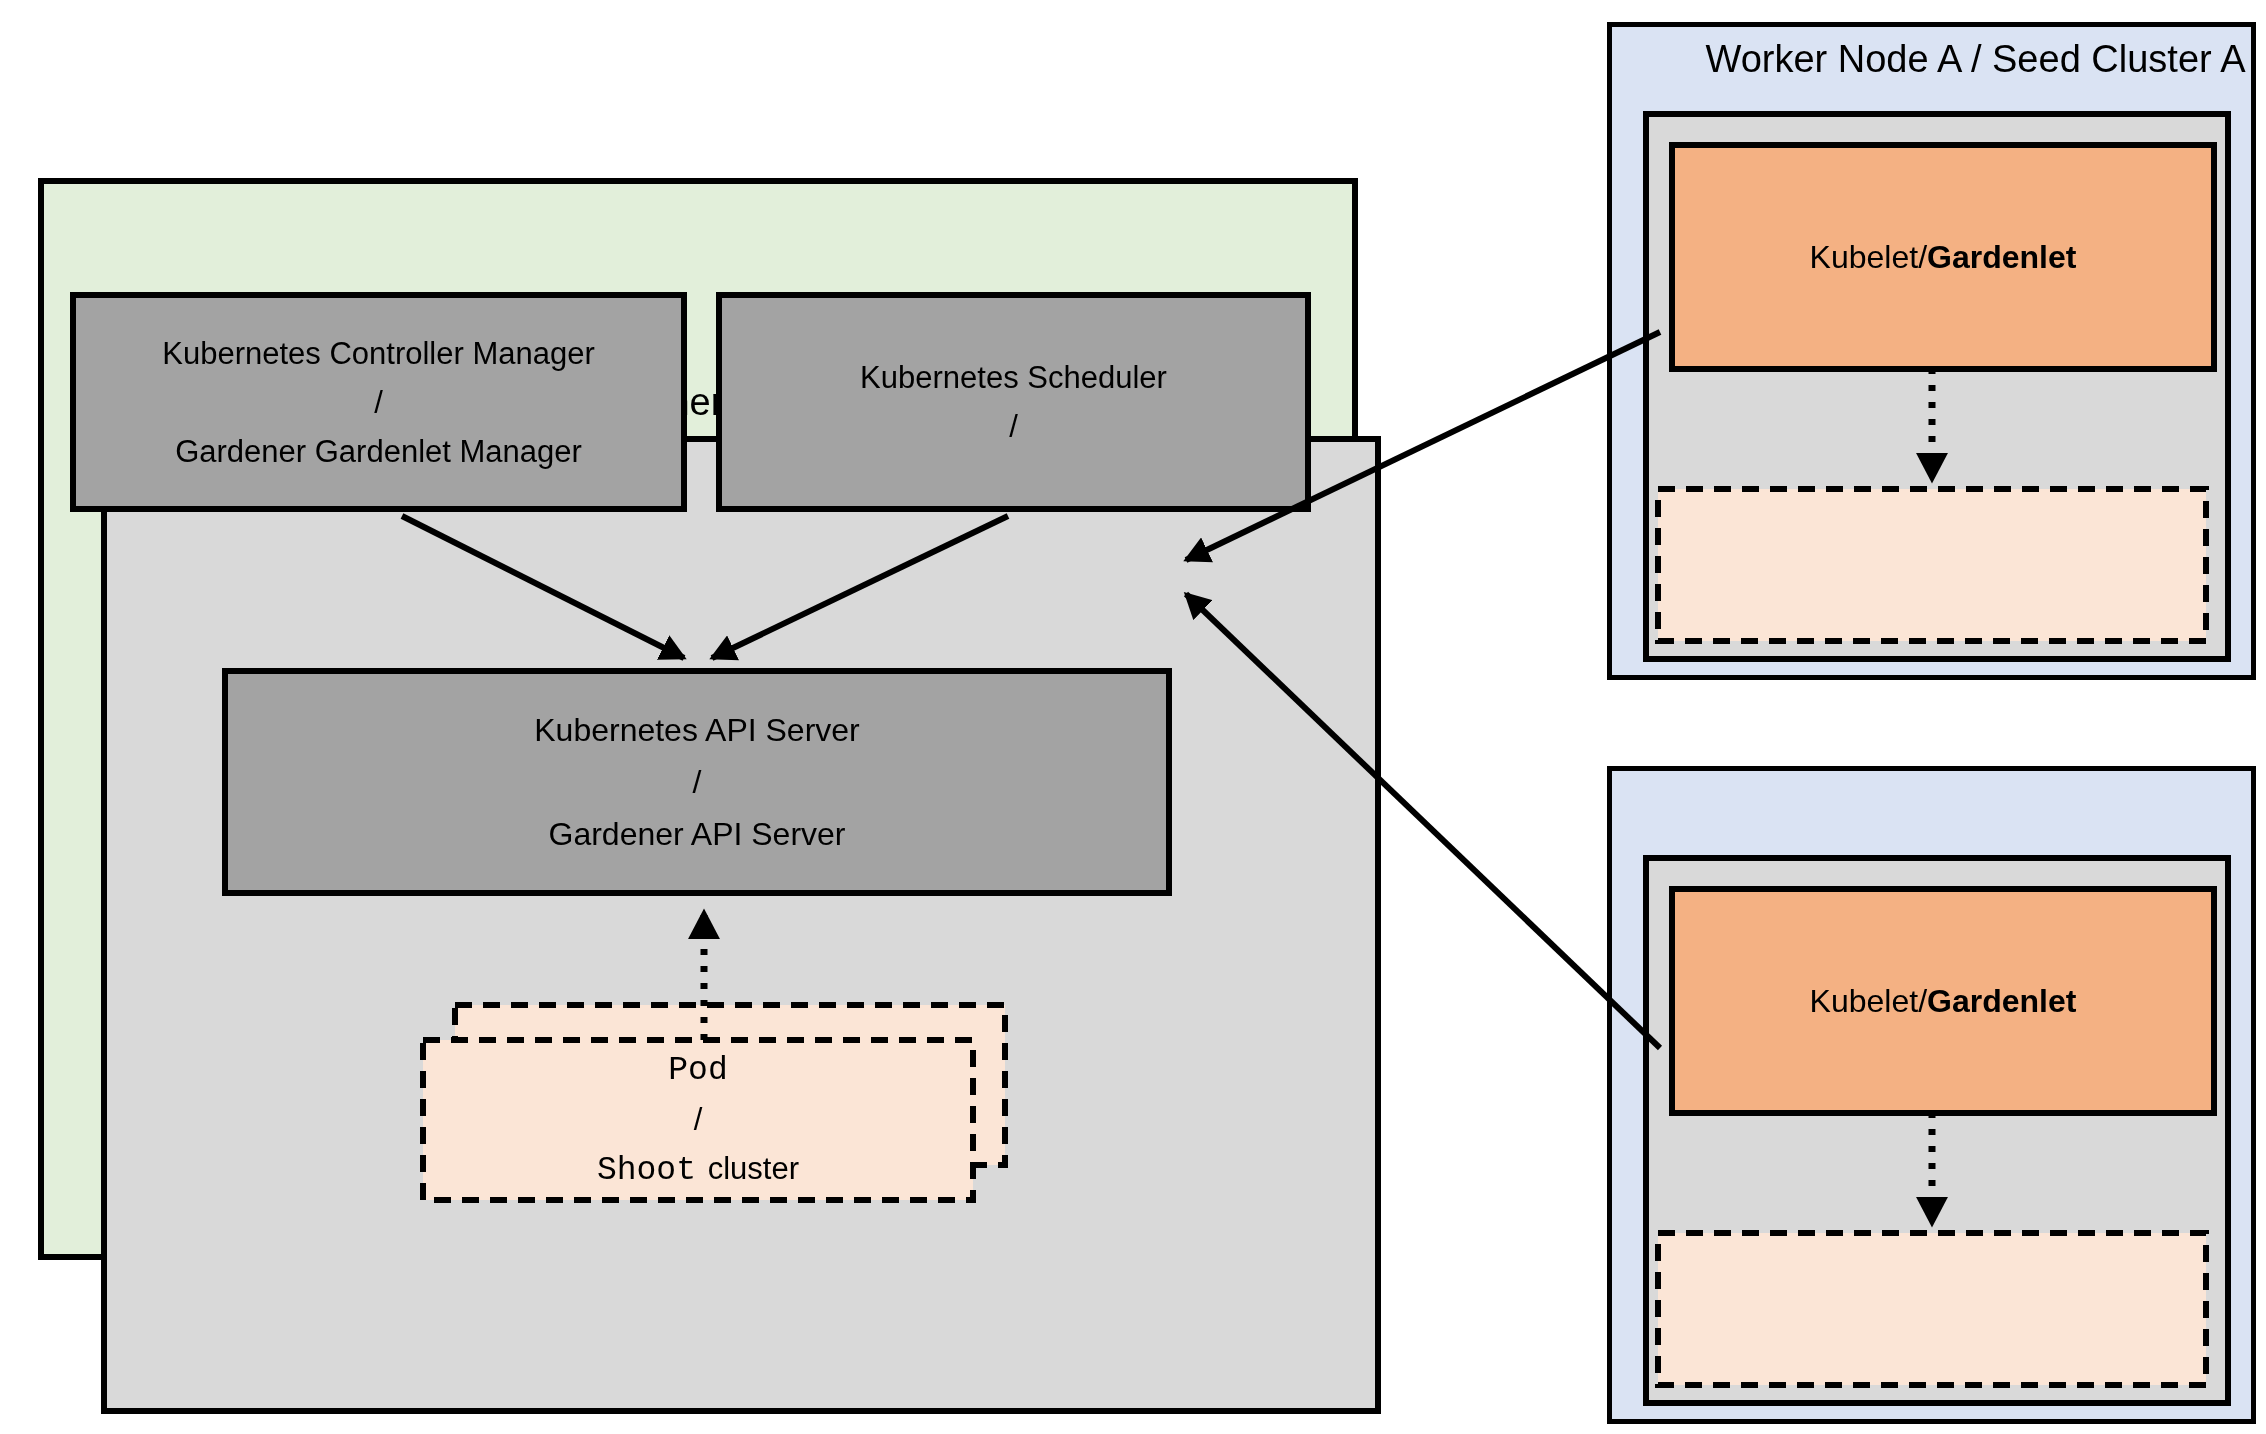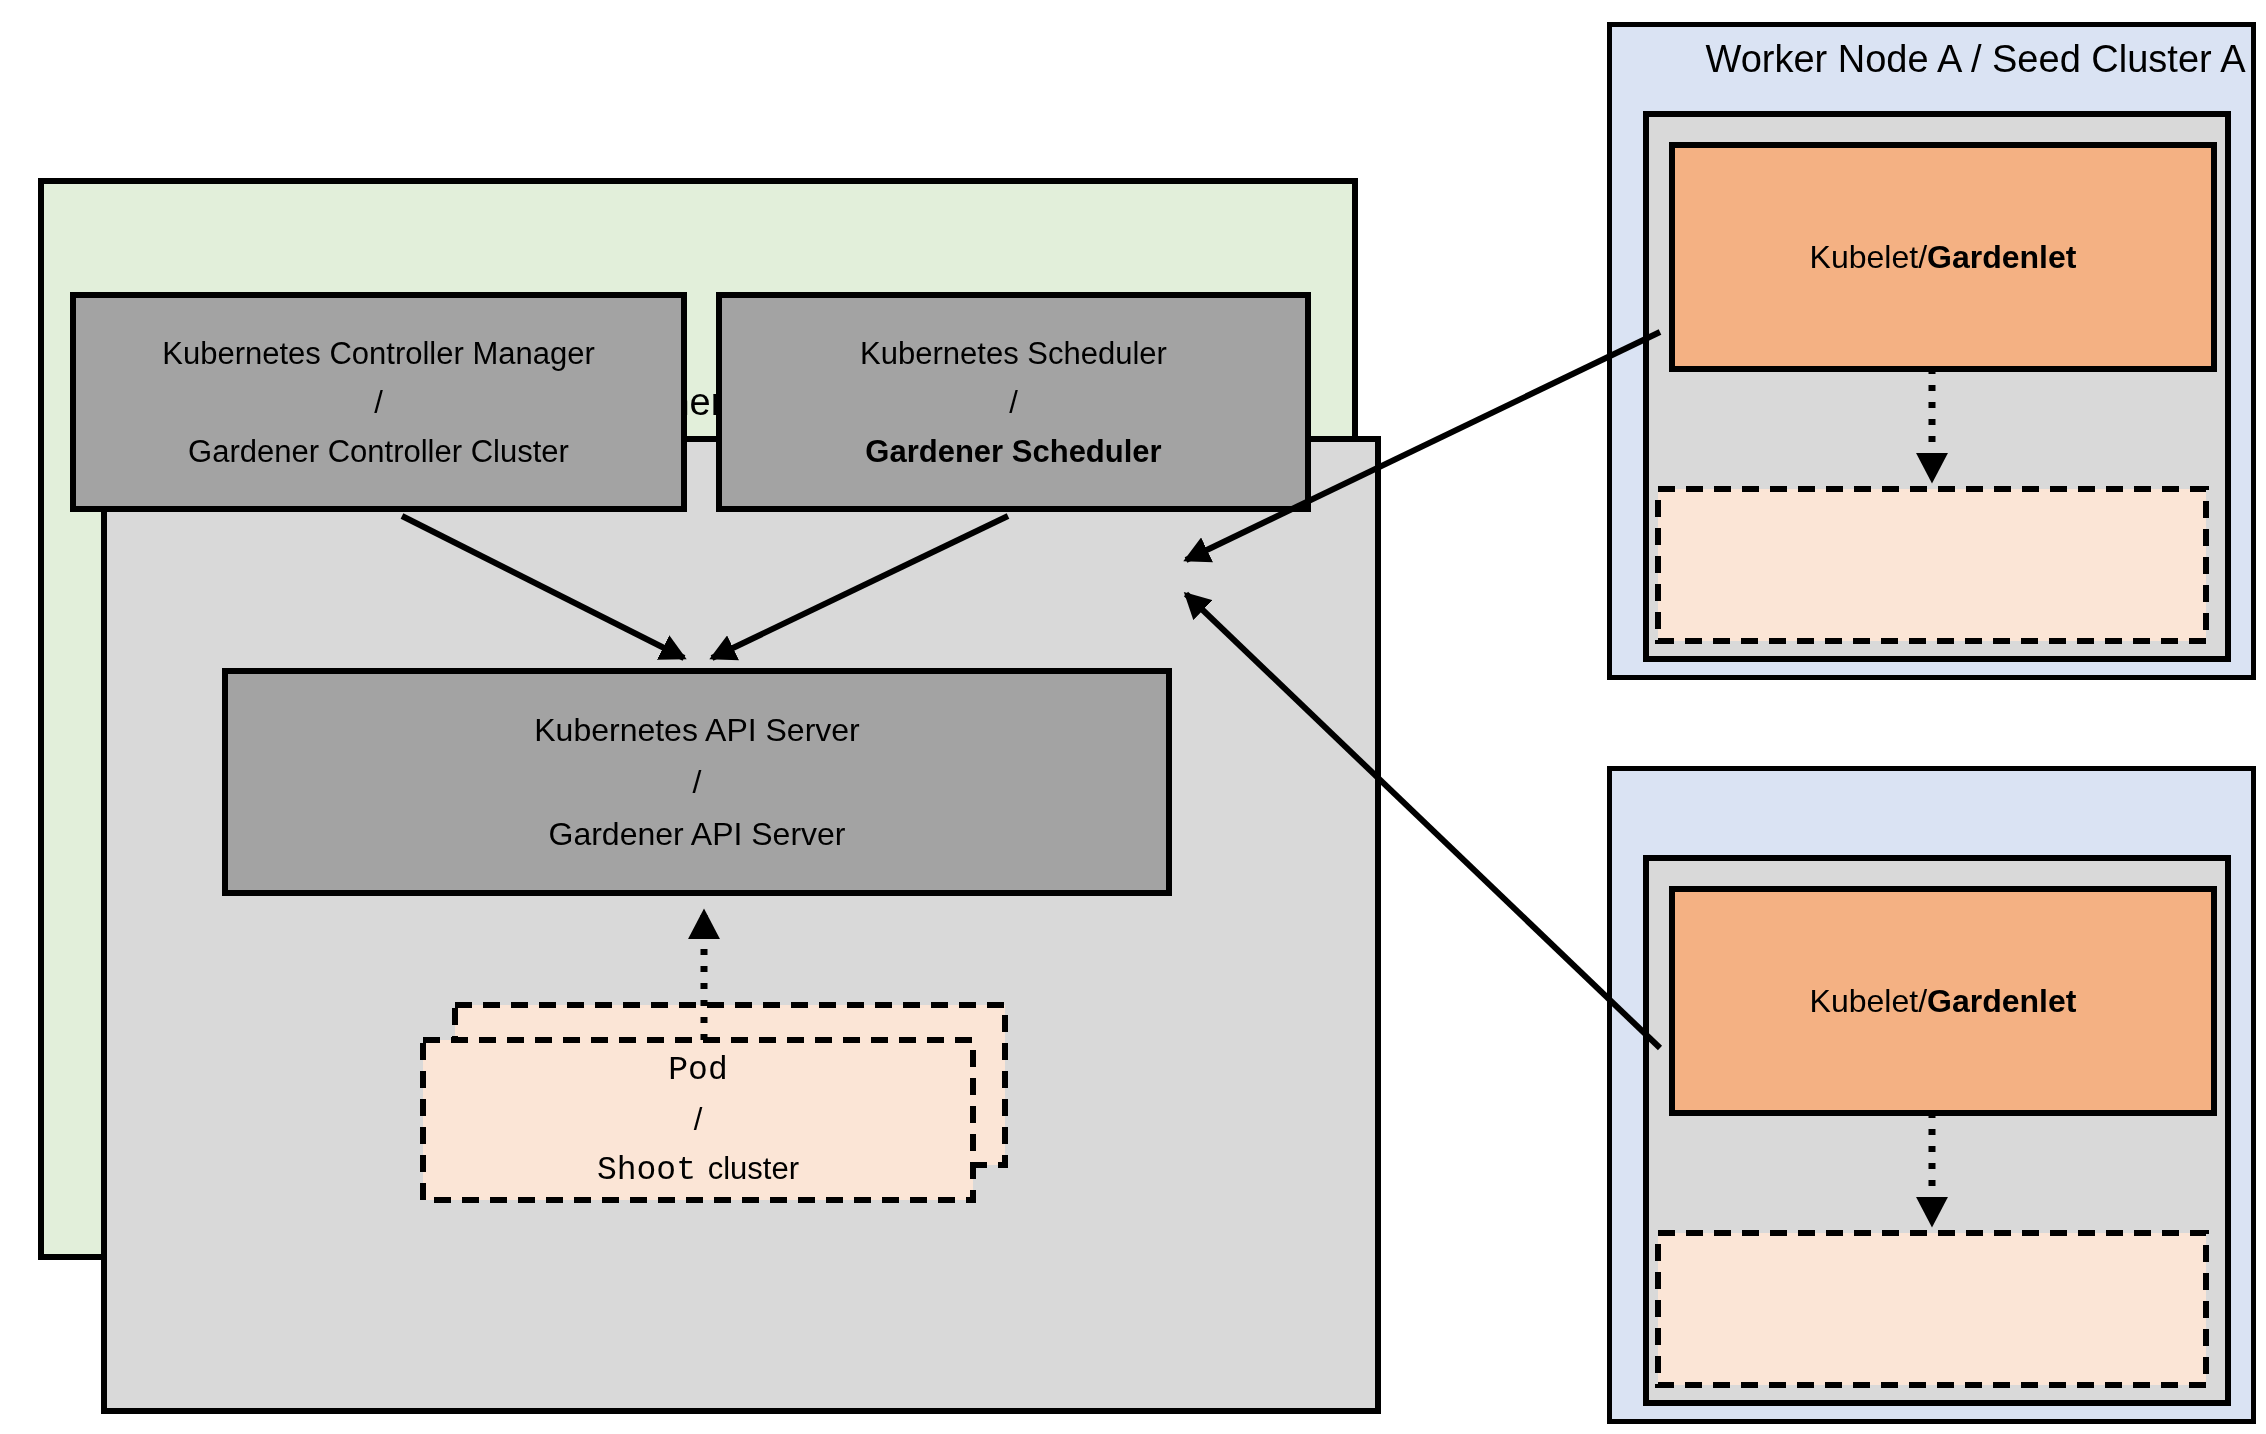--- a/index.html
+++ b/index.html
@@ -87,27 +87,26 @@
 <div class="canvas">
 
   <div class="abs cp-outer">
     <div class="abs cp-title">Kubernetes Control Plane / Gardener Control Plane</div>
     <div class="abs cp-inner"></div>
   </div>
 
   <div class="abs green-box box-cm">
     <div>Kubernetes Controller Manager</div>
     <div>/</div>
-    <div>Gardener Controller Cluster</div>
+    <div>Gardener Gardenlet Manager</div>
   </div>
 
   <div class="abs green-box box-sched">
     <div>Kubernetes Scheduler</div>
     <div>/</div>
-    <div class="bold">Gardener Scheduler</div>
   </div>
 
   <div class="abs green-box box-api">
     <div>Kubernetes API Server</div>
     <div>/</div>
     <div>Gardener API Server</div>
   </div>
 
   <svg class="overlay" viewBox="0 0 2266 1434">
     <defs>

